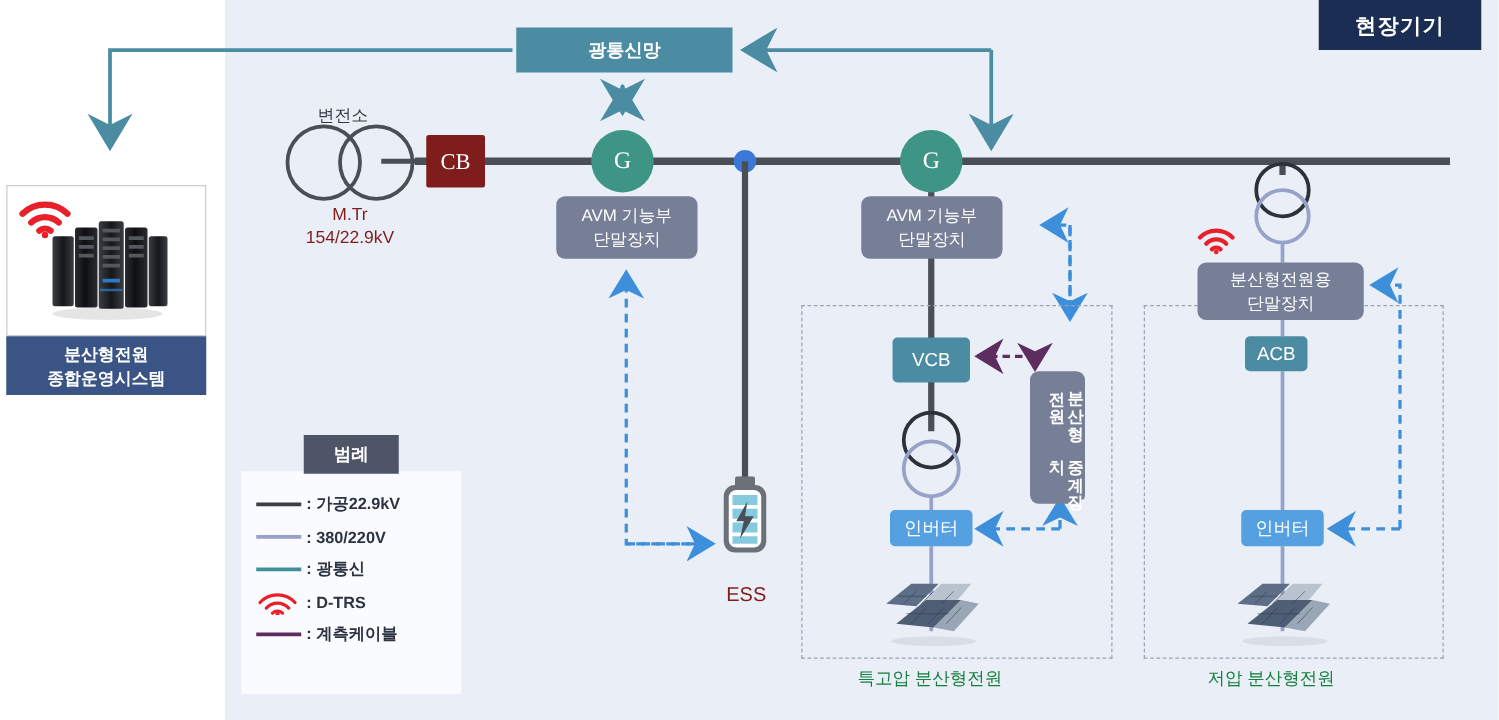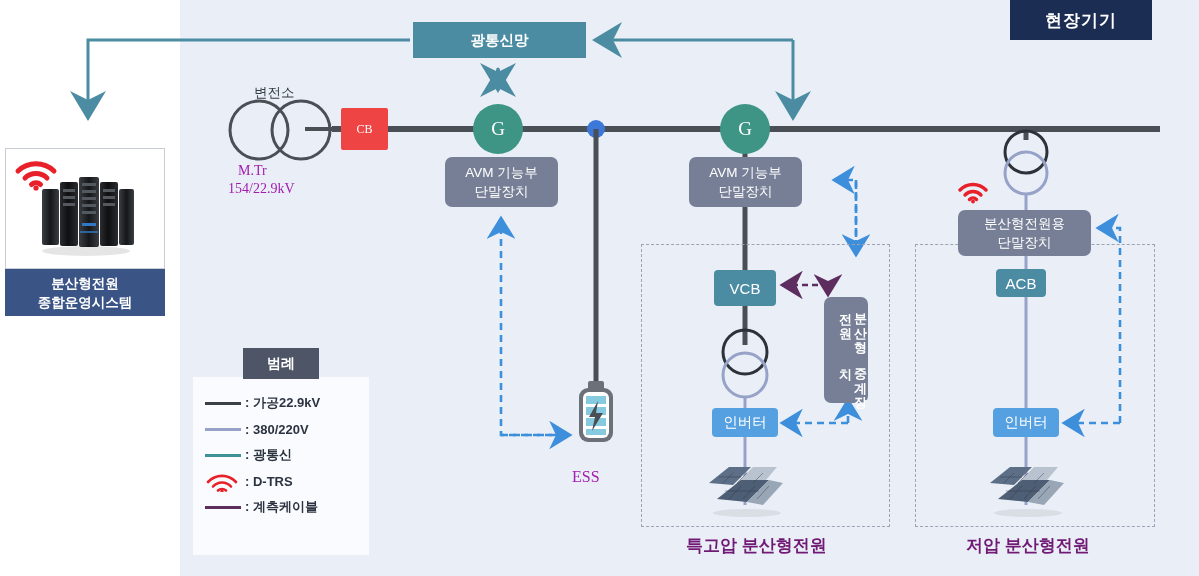--- a/index.html
+++ b/index.html
@@ -14,21 +14,21 @@
   .abs{position:absolute;}
 
   
   .panel{
     left:180px;top:0;width:1019px;height:576px;
     background:#eaeff7;
   }
 
   
   .header-chip{
-    left:1010px;top:0;width:142px;height:40px;
+    left:1055px;top:0;width:130px;height:40px;
     background:#1b2d52;
     color:#ffffff;
     display:flex;align-items:center;justify-content:center;
     font-size:17px;font-weight:bold;letter-spacing:1px;
   }
 
   
   .sys-card{
     left:5px;top:148px;width:160px;height:121px;
     background:#ffffff;border:1px solid #c9cdd4;
@@ -76,40 +76,40 @@
     font-size:15px;
   }
   
   .bluebox{
     background:#55a0e0;color:#ffffff;border-radius:4px;
     display:flex;align-items:center;justify-content:center;
     font-size:14.5px;
   }
   
   .cbbox{
-    background:#ef4444;color:#ffffff;border-radius:2px;
-    display:flex;align-items:center;justify-content:center;
-    font-size:12px;font-family:"Liberation Serif",serif;
+    background:#7f1d1d;color:#ffffff;border-radius:2px;
+    display:flex;align-items:center;justify-content:center;
+    font-size:18px;font-family:"Liberation Serif",serif;
   }
 
   
   .relaybox{
     background:#767f96;color:#ffffff;border-radius:7px;
     display:flex;flex-direction:row-reverse;align-items:flex-start;justify-content:center;
     padding-top:7px;box-sizing:border-box;
     font-size:13px;font-weight:bold;
     writing-mode:vertical-rl;text-orientation:upright;
     letter-spacing:1px;
   }
   .relaybox span{writing-mode:vertical-rl;text-orientation:upright;line-height:15px;}
 
   
   .lbl{font-size:13.5px;color:#333b44;white-space:nowrap;}
-  .lbl-serif{font-family:Liberation Serif, serif;font-size:14px;color:#a21caf;white-space:nowrap;text-align:left;}
-  .lbl-bold{font-size:17px;color:#701a75;font-weight:bold;white-space:nowrap;}
+  .lbl-serif{font-family:Liberation Sans, sans-serif;font-size:14px;color:#7f1d1d;white-space:nowrap;text-align:center;}
+  .lbl-bold{font-size:14px;color:#15803d;font-weight:normal;white-space:nowrap;}
 
   
   .legend-box{
     left:193px;top:377px;width:176px;height:178px;
     background:#fafbfe;
   }
   .legend-title{
     left:243px;top:348px;width:76px;height:31px;
     background:#4e5566;color:#ffffff;
     display:flex;align-items:center;justify-content:center;

